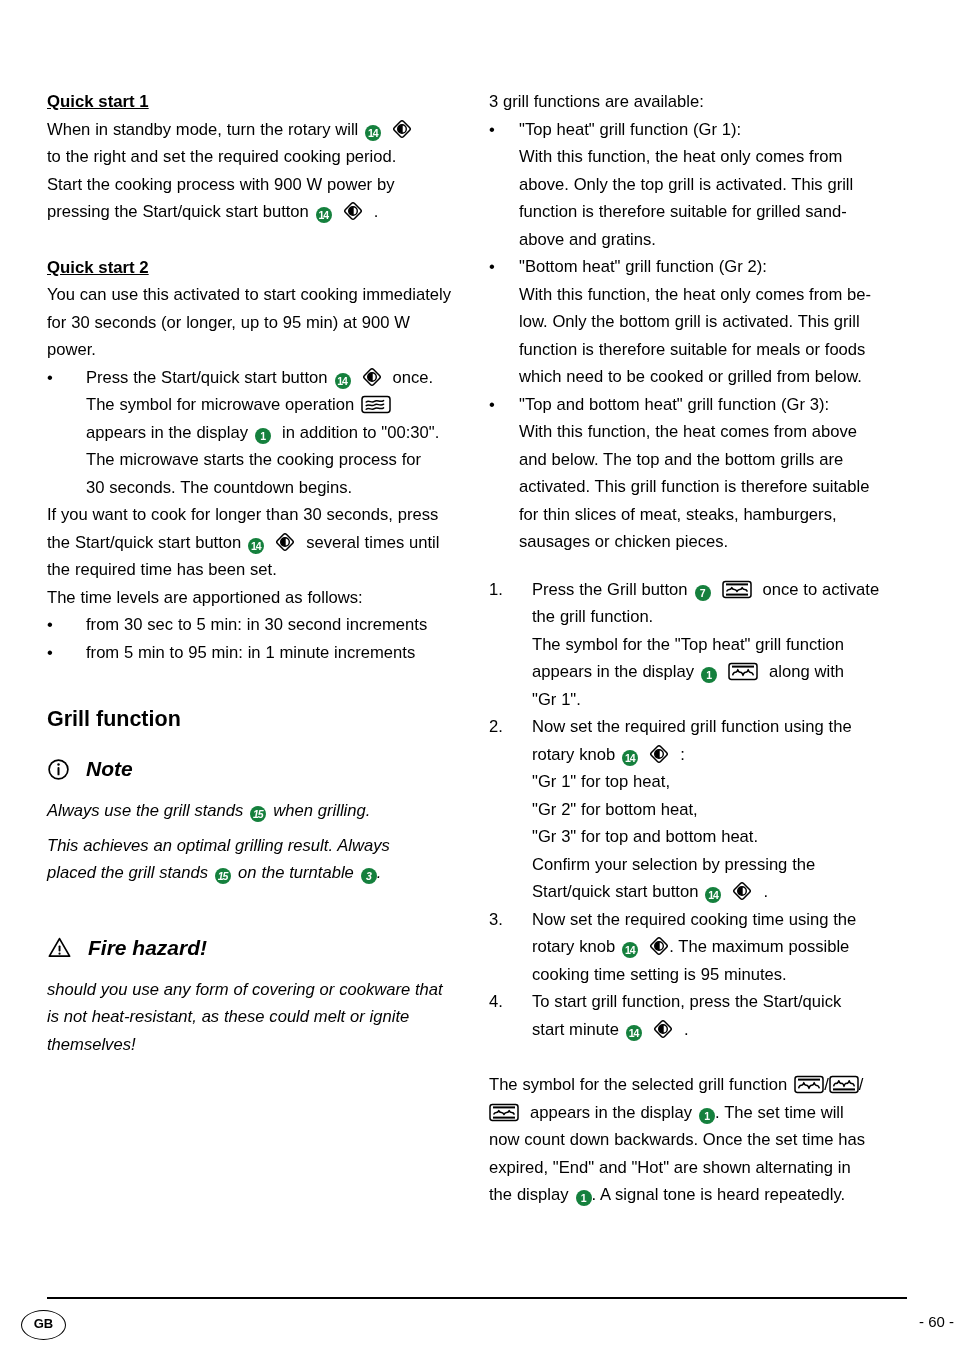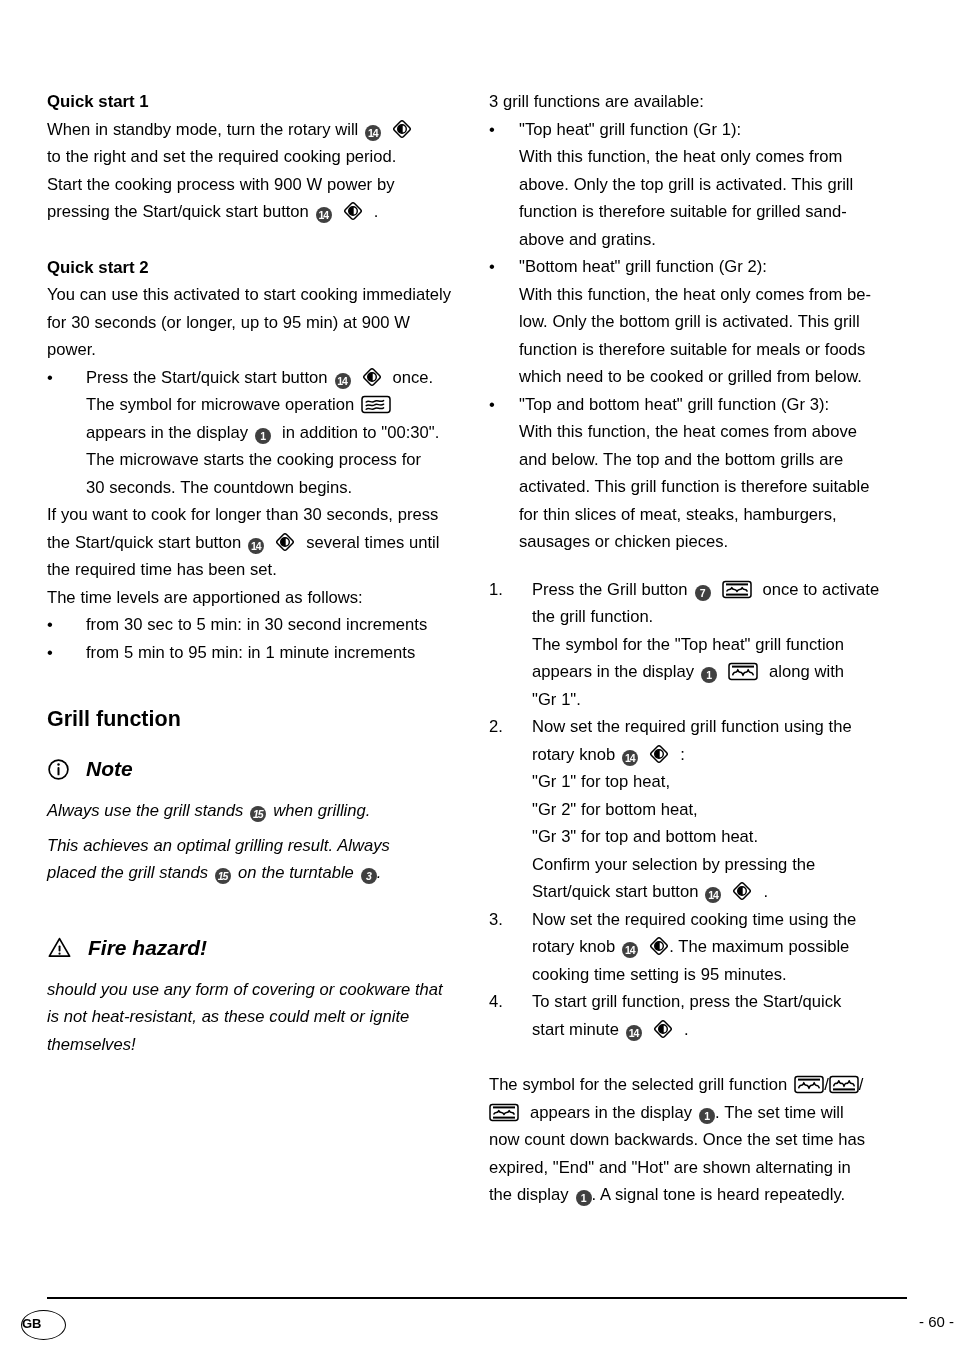--- a/index.html
+++ b/index.html
@@ -56,20 +56,21 @@
 
   .para {
     margin: 0 0 0 0;
   }
 
   h3.sub {
     font-size: 16.8px;
     line-height: 27.5px;
     font-weight: bold;
     margin: 0;
+    text-decoration: underline;
   }
 
   h2.section {
     font-size: 21.5px;
     line-height: 30px;
     font-weight: bold;
     margin: 0;
   }
 
   .gap-sm { height: 13px; }
@@ -118,21 +119,21 @@
     line-height: 27.5px;
   }
   .num > .body { flex: 1 1 auto; }
 
   
   .badge {
     display: inline-block;
     width: 16px;
     height: 16px;
     border-radius: 50%;
-    background: #404040;
+    background: #15803d;
     color: #fff;
     font-size: 10.5px;
     line-height: 16px;
     text-align: center;
     font-weight: bold;
     vertical-align: -2px;
     font-family: "Liberation Sans", sans-serif;
     letter-spacing: -0.4px;
   }
   .badge.two { letter-spacing: -1.1px; text-indent: -1px; }
@@ -156,21 +157,21 @@
     border-top: 2px solid #000;
   }
   .footer-gb {
     position: absolute;
     left: 21px;
     top: 1310px;
     width: 43px;
     height: 28px;
     border: 1.6px solid #000;
     border-radius: 50%;
-    text-align: left;
+    text-align: center;
     font-size: 13px;
     font-weight: bold;
     line-height: 25px;
     font-family: "Liberation Sans", sans-serif;
   }
   .footer-page {
     position: absolute;
     left: 0;
     top: 1313px;
     width: 954px;

